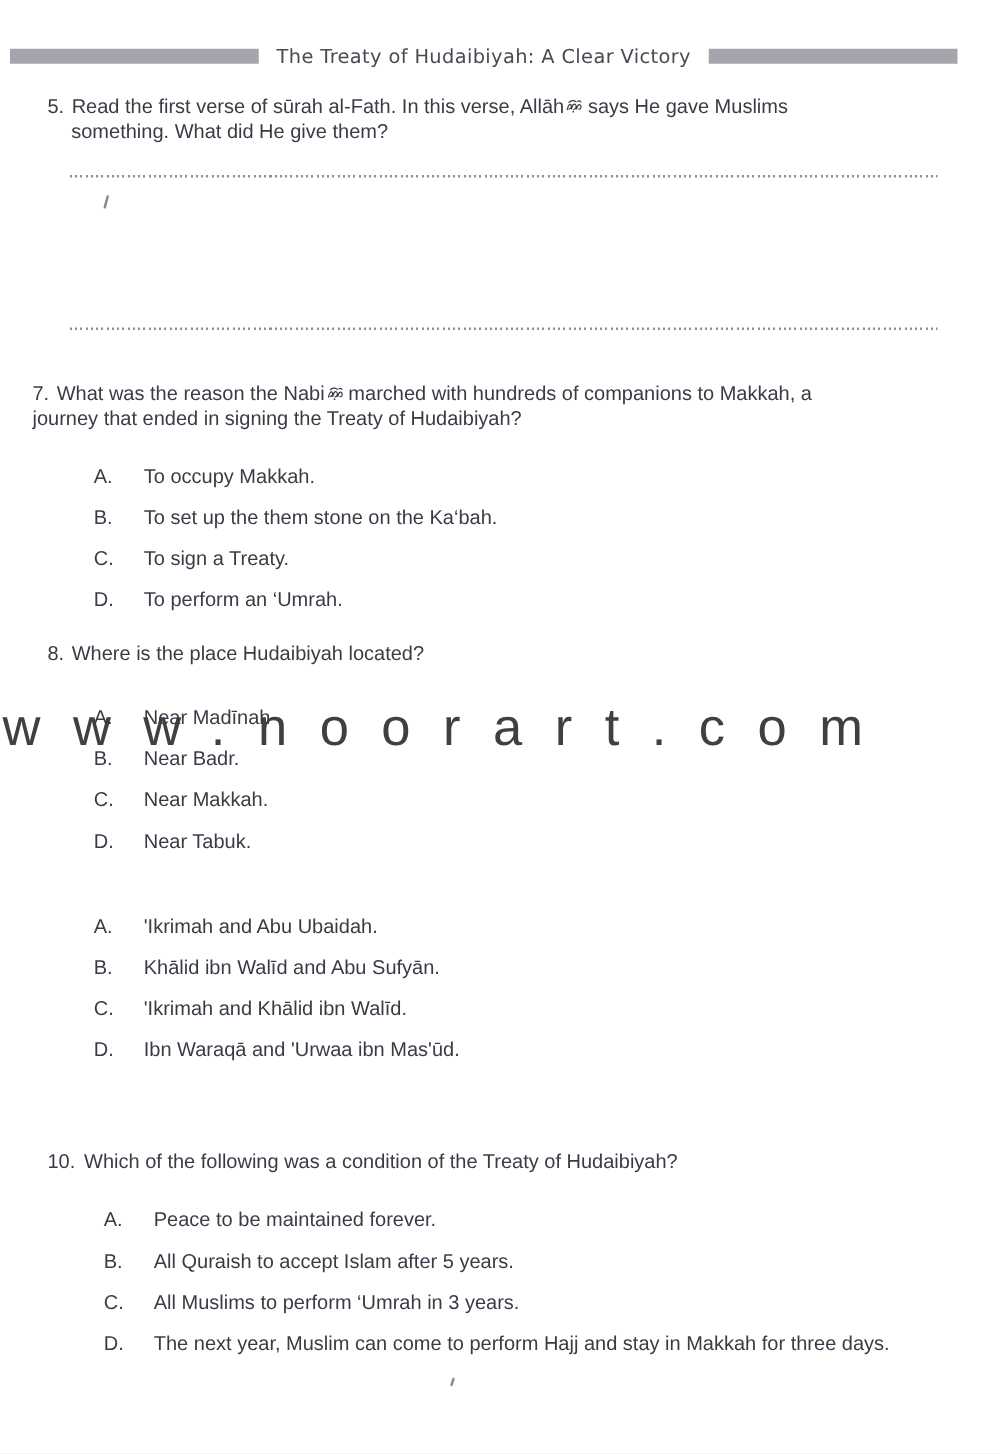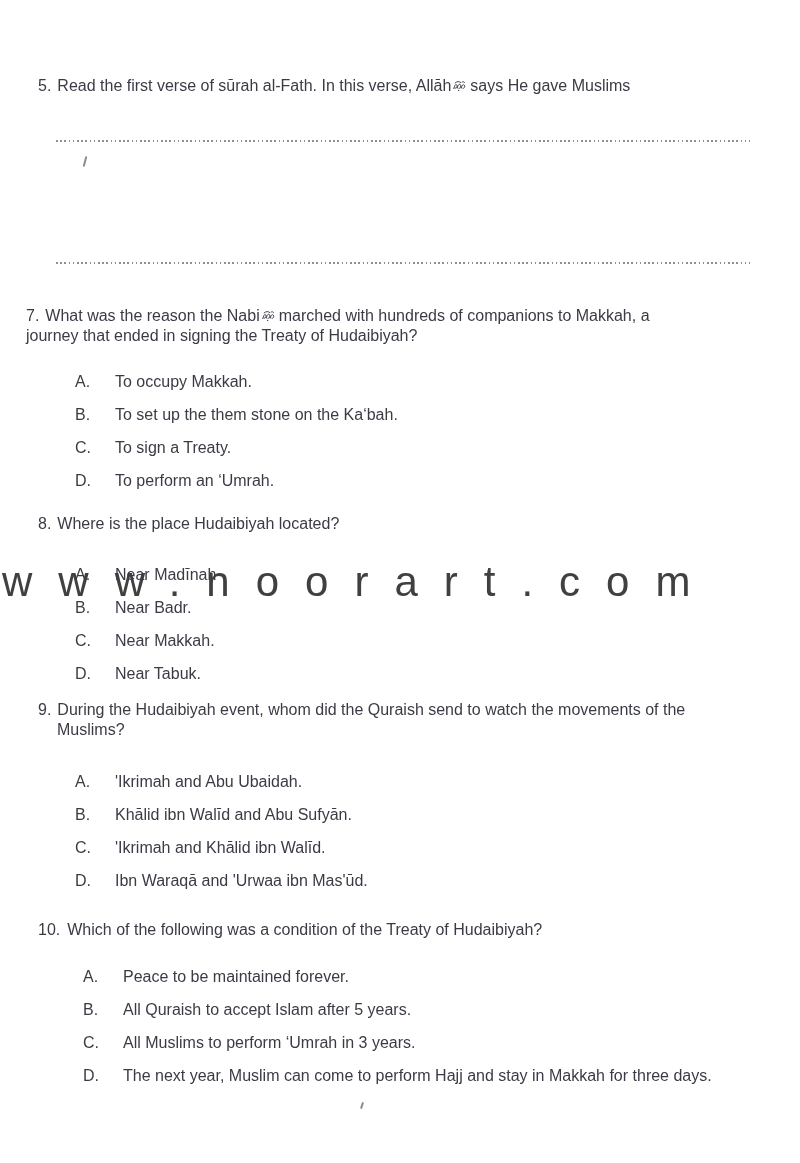--- a/index.html
+++ b/index.html
@@ -76,26 +76,31 @@
 </style>
 </head>
 <body>
 
 <div class="page">
 
   <div class="watermark">www.noorart.com</div>
 
   <div class="content-layer">
 
+    <div class="header">
+      <div class="hbar left"></div>
+      <div class="title">The Treaty of Hudaibiyah: A Clear Victory</div>
+      <div class="hbar right"></div>
+    </div>
 
     <div class="q q5">
       <p class="q-text hang"><span class="q-num">5.</span><span>Read the first verse of sūrah al-Fath. In this verse, Allāh</span><span class="honorific"><svg viewBox="0 0 16 16" width="15" height="14">
               <path d="M1.5 11 C2.5 6.5 4 5.5 5 7 C6 8.5 4.5 10.5 3 10.5 M5.5 10.5 C6 7 7.5 5 9 6.5 C10.5 8 9 11 7.5 10.8 M10 10.5 C10.5 7.5 12 5.5 13.5 7 C15 8.5 13.5 11 12 10.7 M3 4.5 C5 2.5 8 2.5 9.5 4 M11 3.5 C12 2.8 13 3 13.8 4" stroke="#3b3b46" fill="none" stroke-width="1.1" stroke-linecap="round"></path>
               <circle cx="7" cy="13" r="0.8" fill="#3b3b46"></circle>
-            </svg></span><span>says He gave Muslims</span><br></p>
+            </svg></span><span>says He gave Muslims</span><br><span>something. What did He give them?</span></p>
     </div>
     <div class="answer-line a1"></div>
 
     <div class="answer-line a2"></div>
 
     <div class="q q7">
       <p class="q-text"><span class="q-num">7.</span><span>What was the reason the Nabi</span><span class="honorific"><svg viewBox="0 0 16 16" width="15" height="14">
               <path d="M1.5 11 C2.5 6.5 4 5.5 5 7 C6 8.5 4.5 10.5 3 10.5 M5.5 10.5 C6 7 7.5 5 9 6.5 C10.5 8 9 11 7.5 10.8 M10 10.5 C10.5 7.5 12 5.5 13.5 7 C15 8.5 13.5 11 12 10.7 M3 4.5 C5 2.5 8 2.5 9.5 4 M11 3.5 C12 2.8 13 3 13.8 4" stroke="#3b3b46" fill="none" stroke-width="1.1" stroke-linecap="round"></path>
               <circle cx="7" cy="13" r="0.8" fill="#3b3b46"></circle>
             </svg></span><span>marched with hundreds of companions to Makkah, a</span><br><span>journey that ended in signing the Treaty of Hudaibiyah?</span></p>
@@ -135,21 +140,20 @@
             <span class="opt-text">Near Makkah.</span>
           </li>
         <li class="option">
             <span class="opt-letter">D.</span>
             <span class="opt-text">Near Tabuk.</span>
           </li>
       </ul>
     </div>
 
     <div class="q q9">
-      <p class="q-text hang"><span class="q-num">9.</span><span>During the Hudaibiyah event, whom did the Quraish send to watch the movements of the</span><br><span>Muslims?</span></p>
       <ul class="options">
         <li class="option">
             <span class="opt-letter">A.</span>
             <span class="opt-text">'Ikrimah and Abu Ubaidah.</span>
           </li>
         <li class="option">
             <span class="opt-letter">B.</span>
             <span class="opt-text">Khālid ibn Walīd and Abu Sufyān.</span>
           </li>
         <li class="option">

